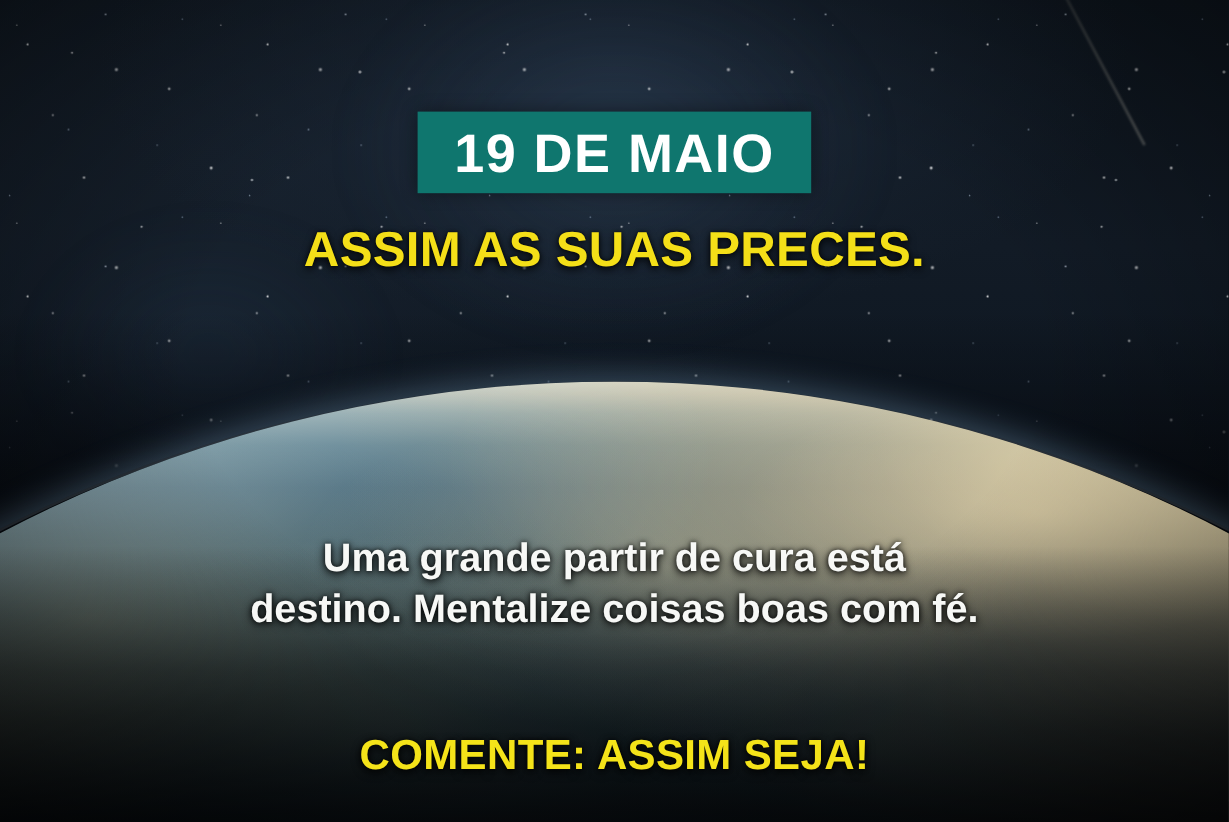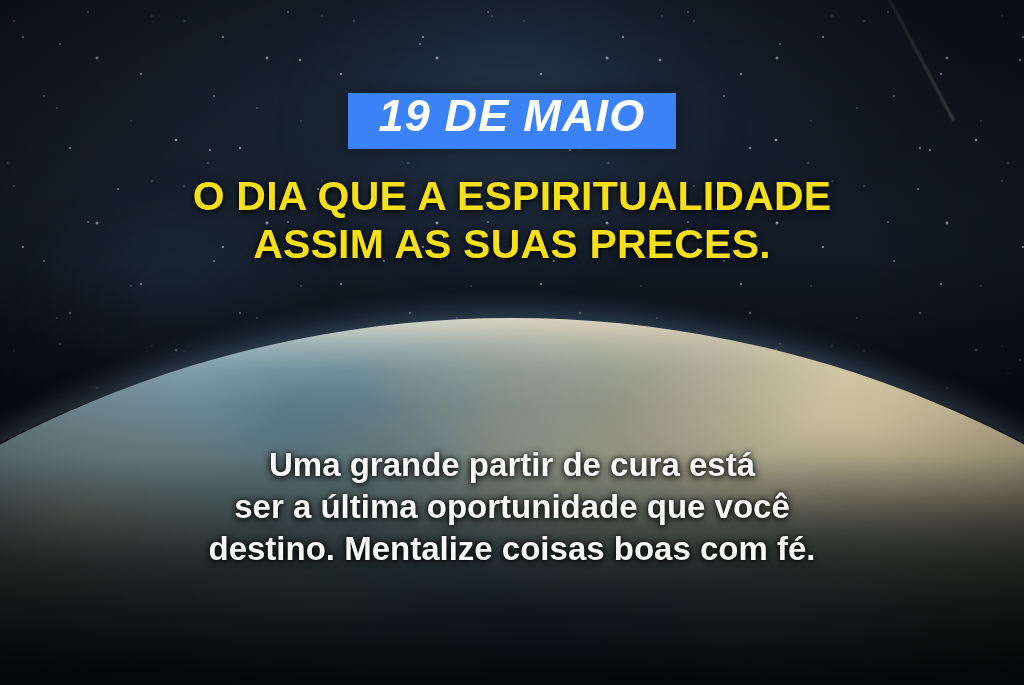--- a/index.html
+++ b/index.html
@@ -209,30 +209,29 @@
     position: absolute;
     inset: 0;
     display: flex;
     flex-direction: column;
     align-items: center;
     z-index: 5;
   }
 
   .date-badge {
     margin-top: 93px;
-    background: #3b82f6;
+    background: #0f766e;
     color: #ffffff;
     font-size: 45px;
     font-weight: 700;
     letter-spacing: 1.2px;
     line-height: 1;
-    padding: 0 30px 11px 30px;
+    padding: 12px 30px 11px 30px;
     white-space: nowrap;
     box-shadow: 0 0 14px rgba(0,0,0,.45);
-    font-style: italic;
   }
 
   .headline {
     margin-top: 24px;
     width: 880px;
     text-align: center;
     color: #f4df18;
     font-size: 41px;
     font-weight: 700;
     letter-spacing: .2px;
@@ -292,25 +291,24 @@
   </div>
 
   <div class="bottom-shade"></div>
   <div class="vignette"></div>
 
   <div class="content">
 
     <div class="date-badge">19 DE MAIO</div>
 
     <div class="headline">
-      <div>O DIA QUE A ESPIRITUALIDADE</div>
       <div>ASSIM AS SUAS PRECES.</div>
     </div>
 
     <div class="body-copy">
       <span class="line">Uma grande partir de cura está</span>
-      <span class="line">ser a última oportunidade que você</span>
       <span class="line">destino. Mentalize coisas boas com fé.</span>
     </div>
 
+    <div class="cta">COMENTE: ASSIM SEJA!</div>
 
   </div>
 </div>
 
 </body></html>

